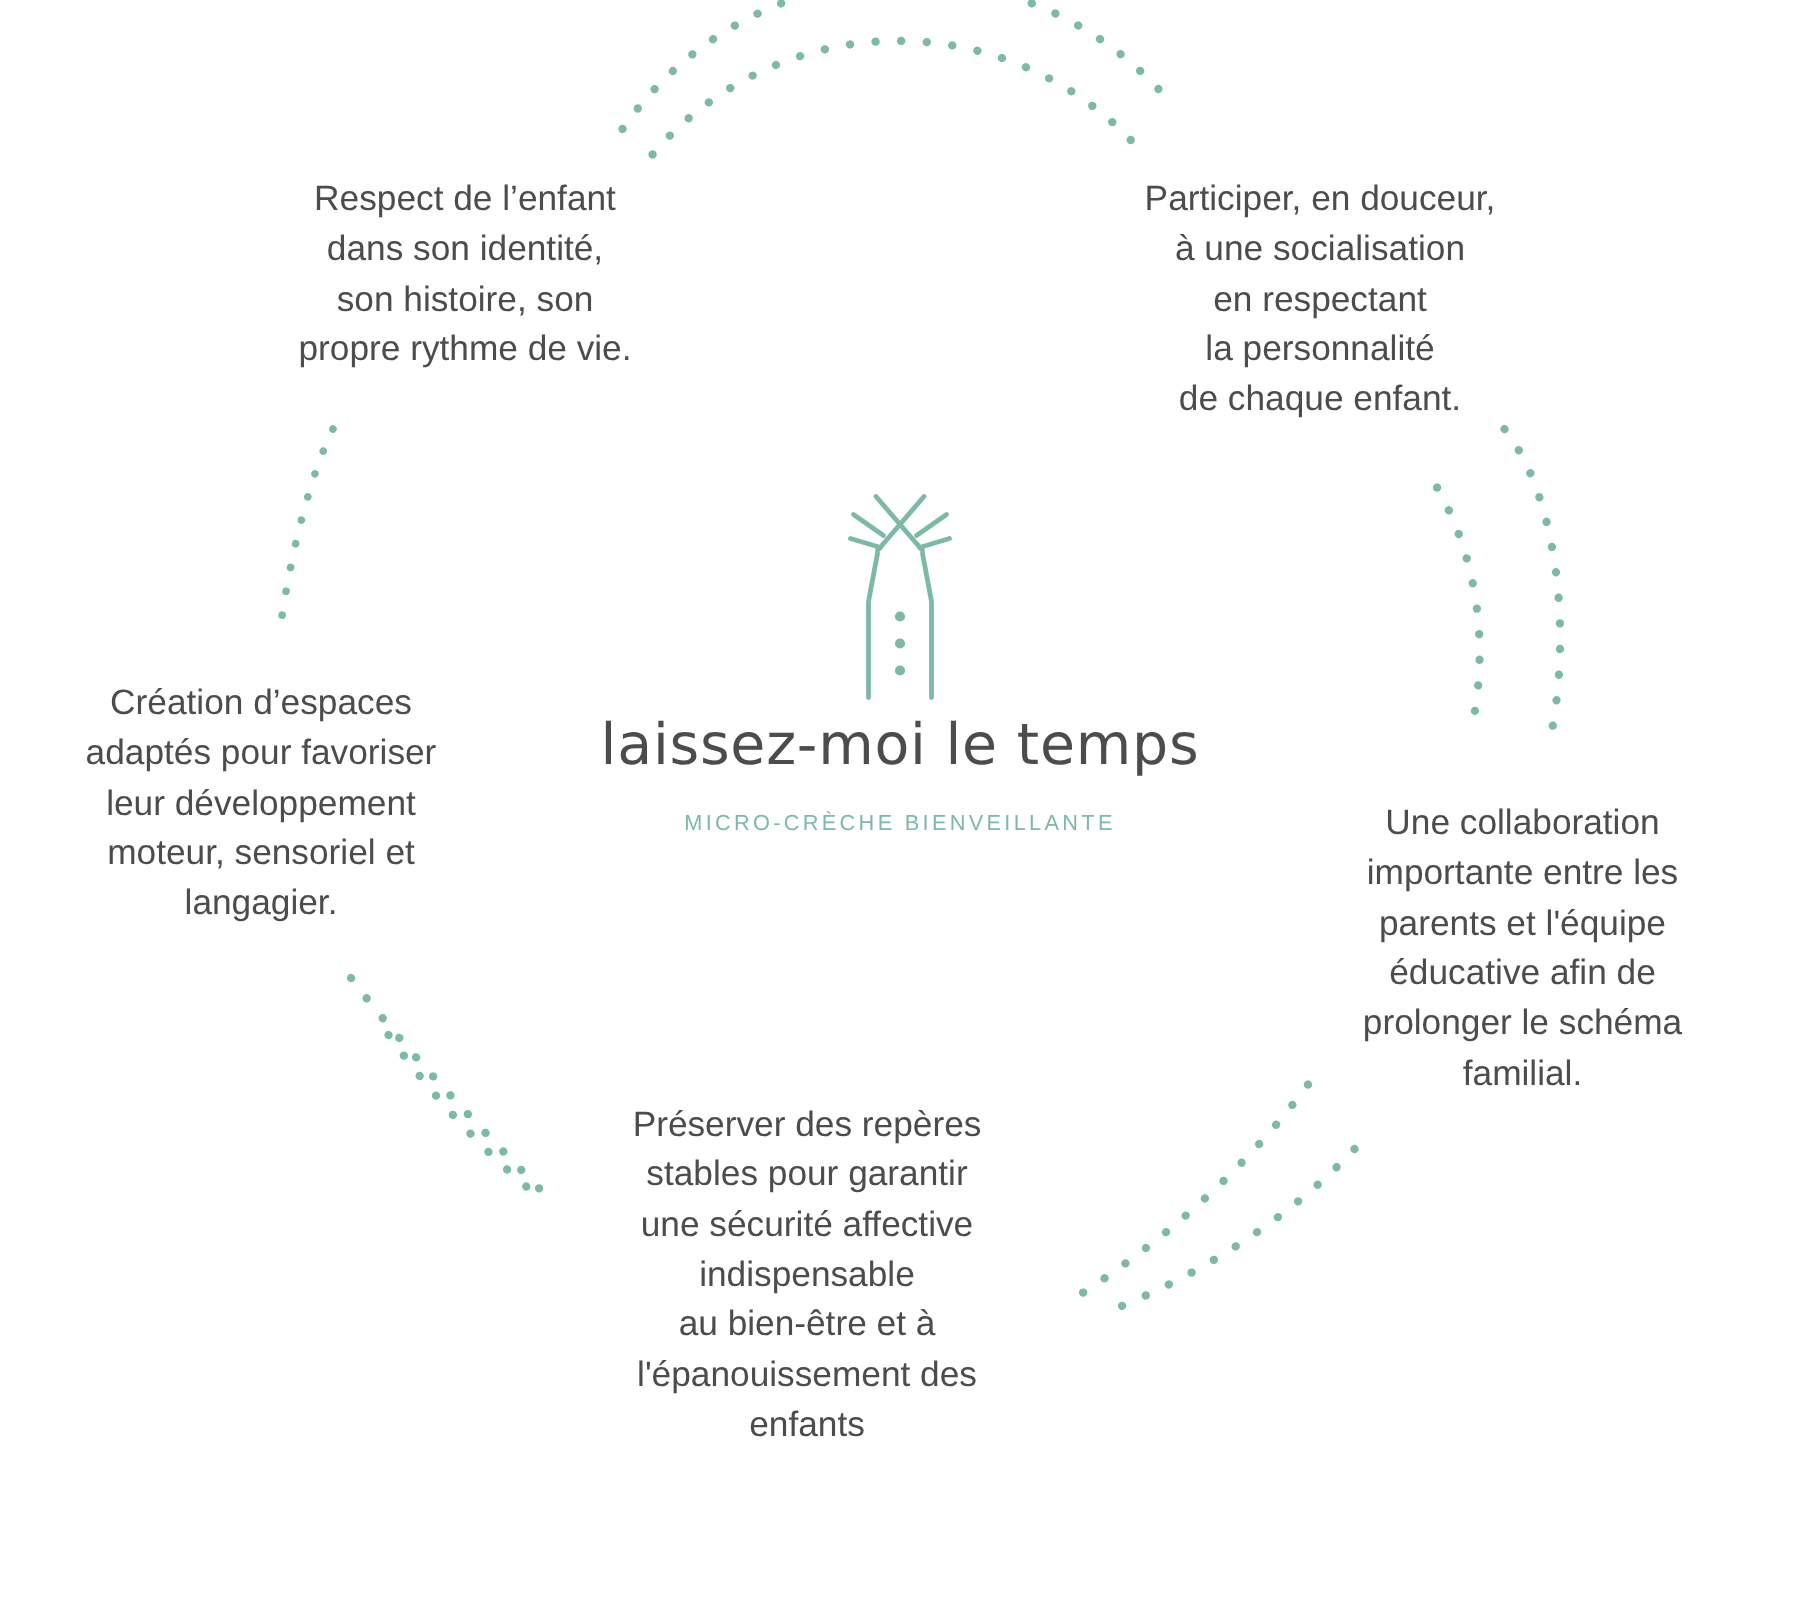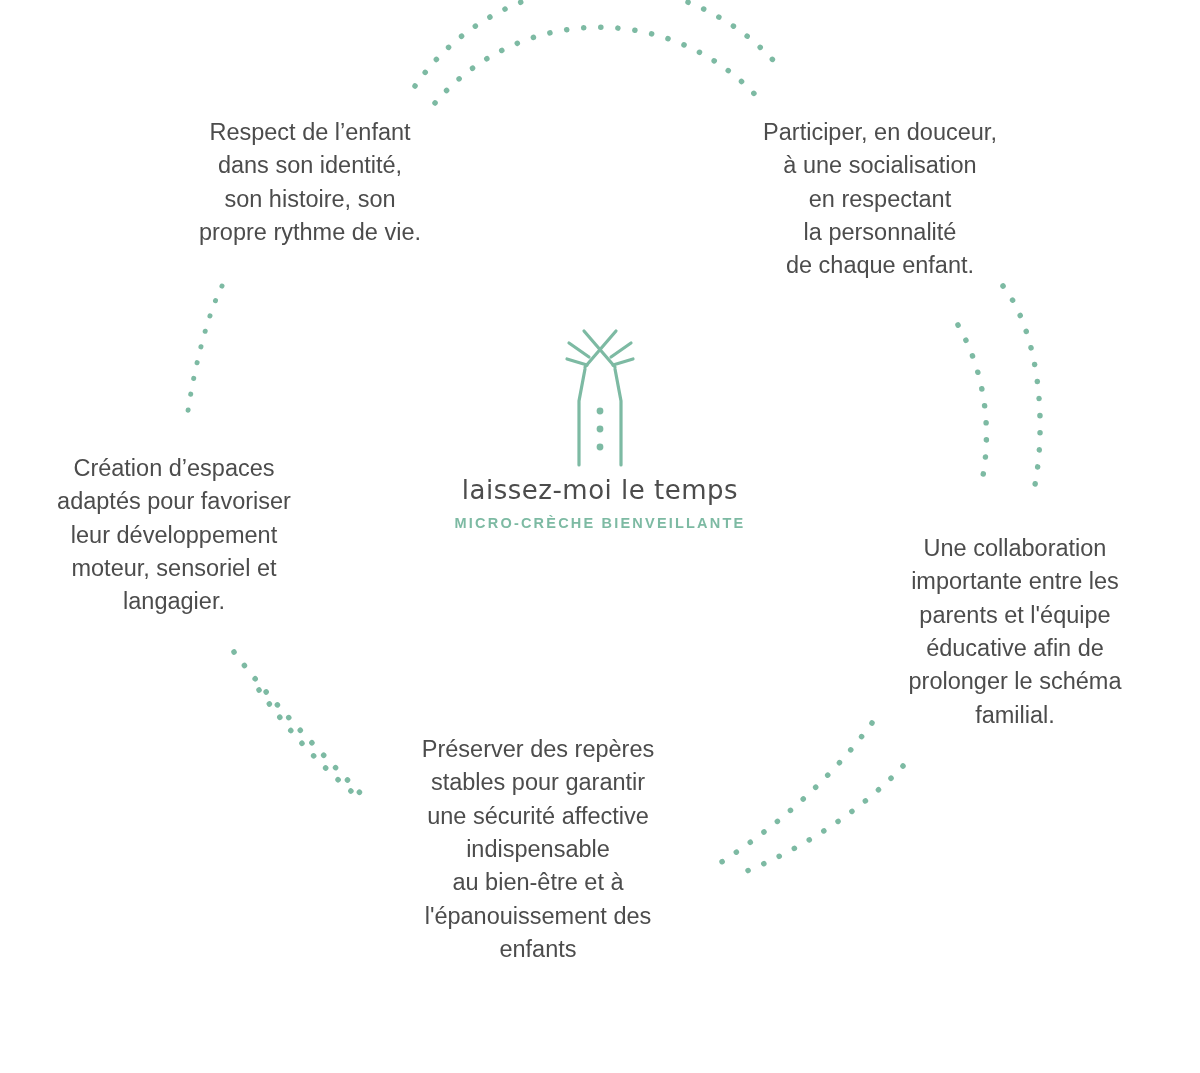--- a/index.html
+++ b/index.html
@@ -29,32 +29,32 @@
     transform: translateX(-50%);
     width: 520px;
     text-align: center;
   }
   .logo-mark {
     display: block;
     margin: 0 auto 6px auto;
   }
   .logo-wordmark {
     font-family: "DejaVu Sans", sans-serif;
-    font-size: 26px;
+    font-size: 38px;
     font-weight: 400;
     letter-spacing: 0.5px;
     color: #4c4c4c;
     white-space: nowrap;
     line-height: 1.1;
   }
   .logo-tagline {
-    margin-top: 10px;
+    margin-top: 23px;
     font-family: "Liberation Sans", sans-serif;
     font-size: 14.5px;
-    font-weight: bold;
+    font-weight: normal;
     letter-spacing: 2.2px;
     color: #7dbaa3;
     text-transform: uppercase;
   }
 
   
   .note {
     position: absolute;
     font-size: 23.5px;
     line-height: 1.42;

